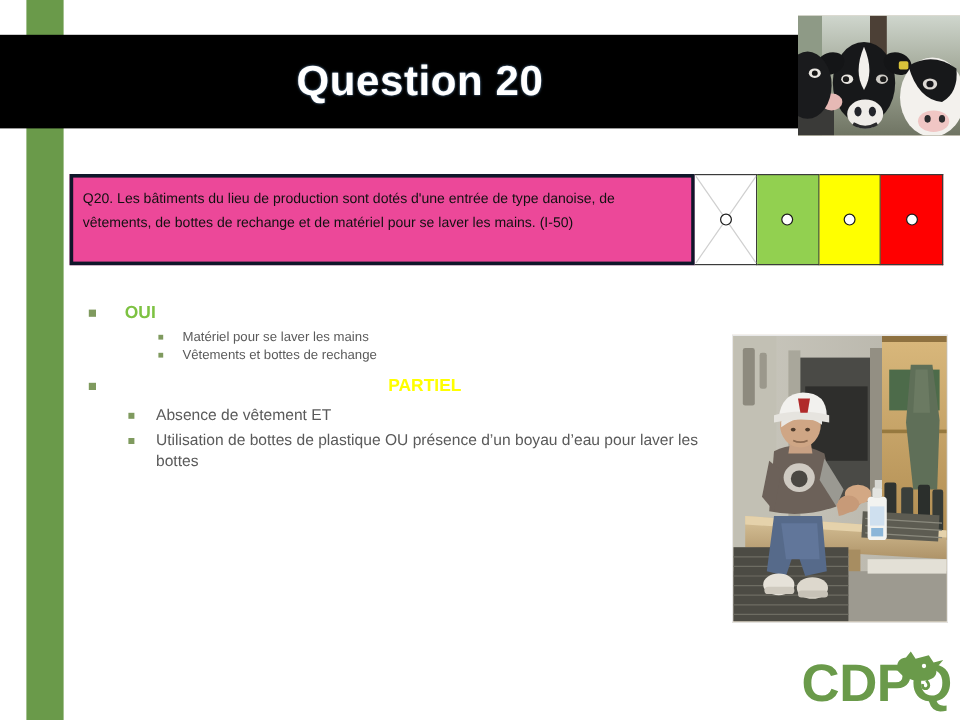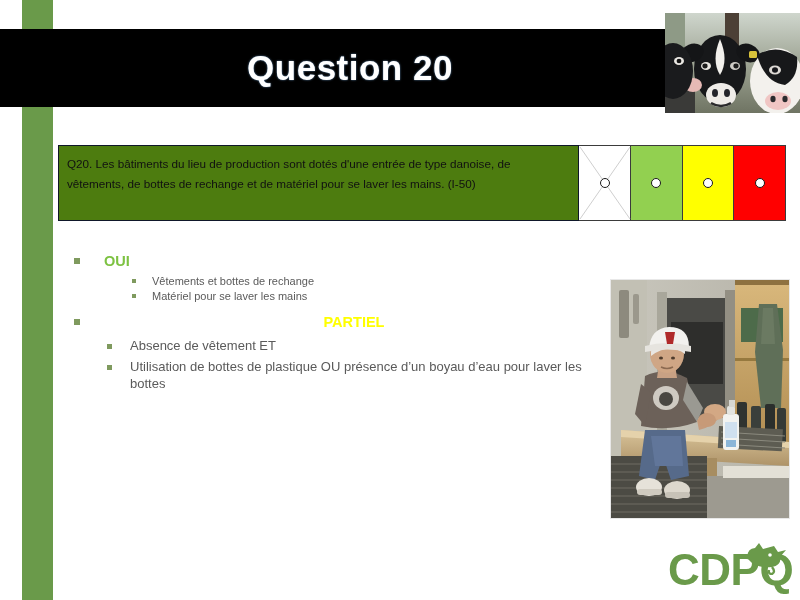--- a/index.html
+++ b/index.html
@@ -72,22 +72,22 @@
     position: absolute;
     left: 58px;
     top: 145px;
     width: 728px;
     height: 76px;
     display: flex;
     box-sizing: border-box;
   }
   .q-cell {
     box-sizing: border-box;
-    border: 1px solid #0f172a;
-    background: #4d7c0f;
+    border: 3px solid #0f172a;
+    background: #ec4899;
     flex: 0 0 521px;
     padding: 8px 8px 4px 8px;
     font-size: 11.7px;
     line-height: 1.72;
     color: #111111;
     font-family: "Liberation Sans", sans-serif;
   }
   .ans-cell {
     box-sizing: border-box;
     border: 1px solid #3b3b3b;
@@ -291,25 +291,25 @@
 
   <div class="content">
 
     <div class="lvl1 oui">
       <span class="sq"></span>
       <span>OUI</span>
     </div>
 
     <div class="lvl3">
       <span class="sq"></span>
+      <span>Matériel pour se laver les mains</span>
+    </div>
+    <div class="lvl3">
+      <span class="sq"></span>
       <span>Vêtements et bottes de rechange</span>
-    </div>
-    <div class="lvl3">
-      <span class="sq"></span>
-      <span>Matériel pour se laver les mains</span>
     </div>
 
 
     <div class="lvl1 partiel" style="margin-top:9px;text-align:center;">
       <span class="sq"></span>
       <span>PARTIEL</span>
     </div>
     <div class="lvl2" style="margin-top:5px;">
       <span class="sq"></span>
       <span>Absence de vêtement ET</span>

